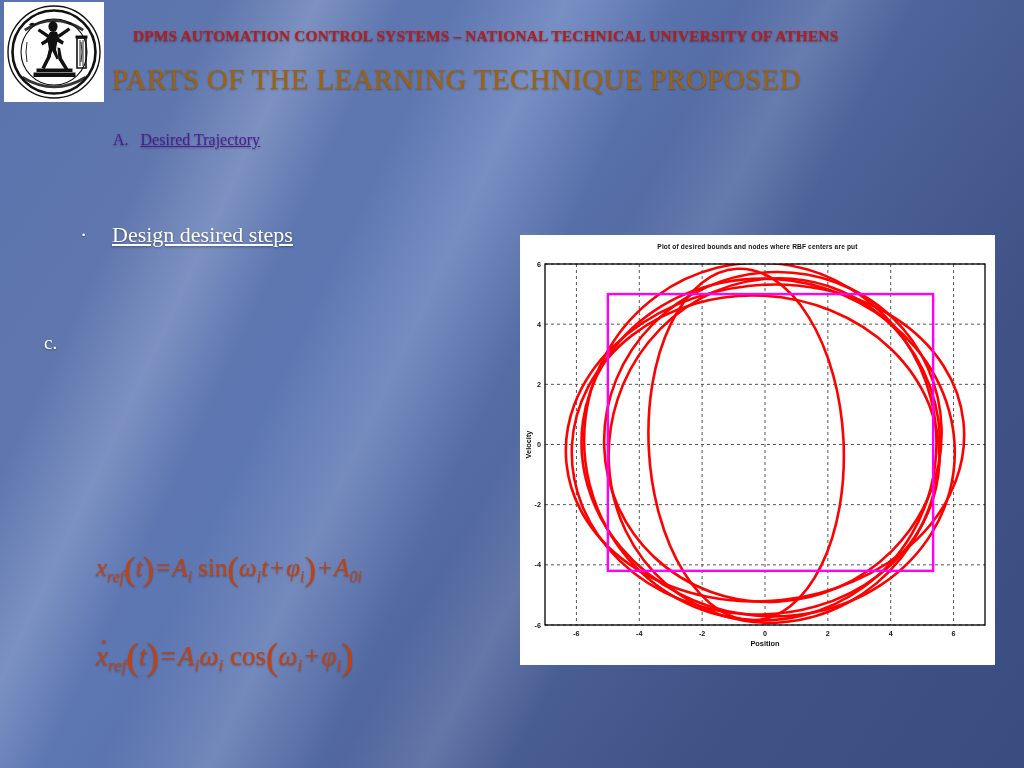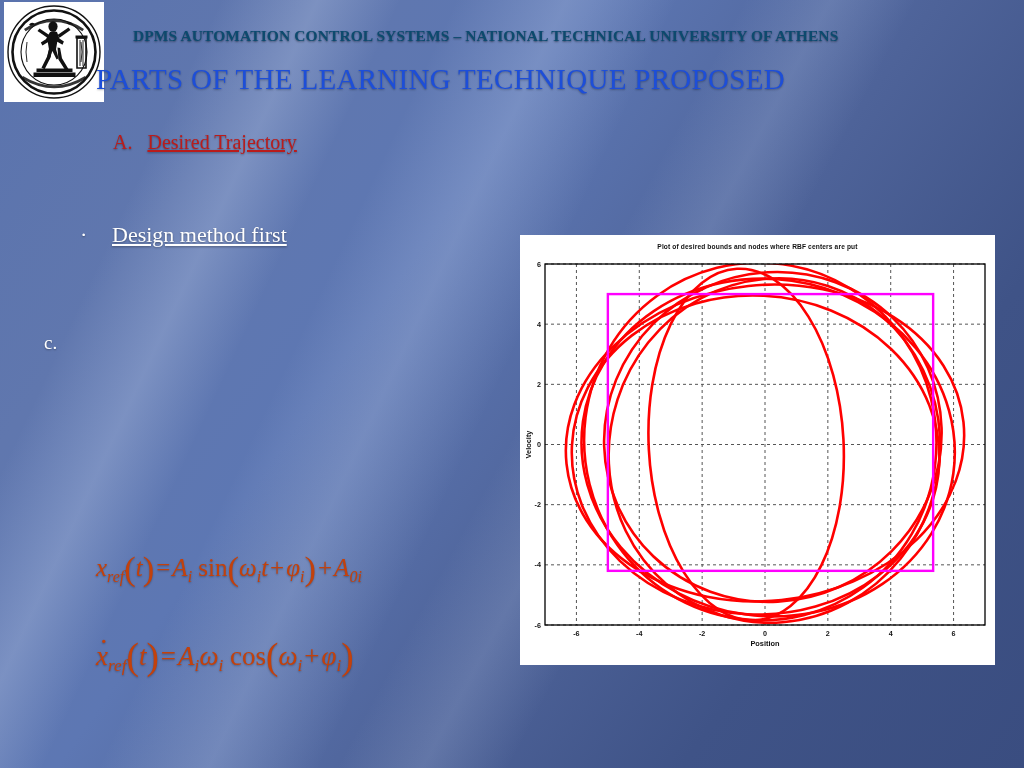--- a/index.html
+++ b/index.html
@@ -24,36 +24,36 @@
 
   
   .header-bar {
     position:absolute; left:0; top:0; width:1024px; height:60px;
     pointer-events:none;
   }
   .header-title {
     position:absolute; left:133px; top:27px;
     font-family:"Liberation Serif", serif;
     font-weight:bold; font-size:15.5px; letter-spacing:0.1px;
-    color:#0c4a6e; white-space:nowrap;
+    color:#b91c1c; white-space:nowrap;
     text-shadow:0 1px 2px rgba(0,0,0,0.45);
   }
 
   .slide-title {
-    position:absolute; left:96px; top:63px;
-    font-family:"Liberation Serif", serif;
-    font-size:29px; color:#1d4ed8; white-space:nowrap;
+    position:absolute; left:112px; top:63px;
+    font-family:"Liberation Serif", serif;
+    font-size:29px; color:#a16207; white-space:nowrap;
     letter-spacing:0.3px;
     text-shadow:0 1px 2px rgba(0,0,0,0.30);
   }
 
   
   .item-a {
     position:absolute; left:113px; top:131px;
-    font-size:20px; color:#b91c1c; white-space:nowrap;
+    font-size:16px; color:#4c1d95; white-space:nowrap;
     text-shadow:0 1px 2px rgba(0,0,0,0.35);
   }
   .item-a .lbl { text-decoration:none; }
   .item-a .und { text-decoration:underline; }
 
   .bullet-row {
     position:absolute; left:80px; top:222px;
     font-size:22px; color:#ffffff; white-space:nowrap;
     text-shadow:0 1px 2px rgba(0,0,0,0.35);
   }
@@ -156,21 +156,21 @@
 </div>
 
 <div class="slide-title">PARTS OF THE LEARNING TECHNIQUE PROPOSED</div>
 
 <div class="item-a">
   <span class="lbl">A.</span>
   <span>&nbsp;&nbsp;</span><span class="und">Desired Trajectory</span>
 </div>
 
 <div class="bullet-row">
-  <span class="dot">·</span><span class="und">Design method first </span>
+  <span class="dot">·</span><span class="und">Design desired steps </span>
 </div>
 
 <div class="para">
   <span class="marker">c.</span>
 </div>
 
 <div class="eq eq1">
   <i>x</i><span class="sub">ref</span><span class="par">(</span><i>t</i><span class="par">)</span><span class="op">=</span><i>A</i><span class="sub">i</span>&nbsp;<span class="fn">sin</span><span class="par">(</span><i>ω</i><span class="sub">i</span><i>t</i><span class="op">+</span><i>φ</i><span class="sub">i</span><span class="par">)</span><span class="op">+</span><i>A</i><span class="sub">0i</span>
 </div>
 

